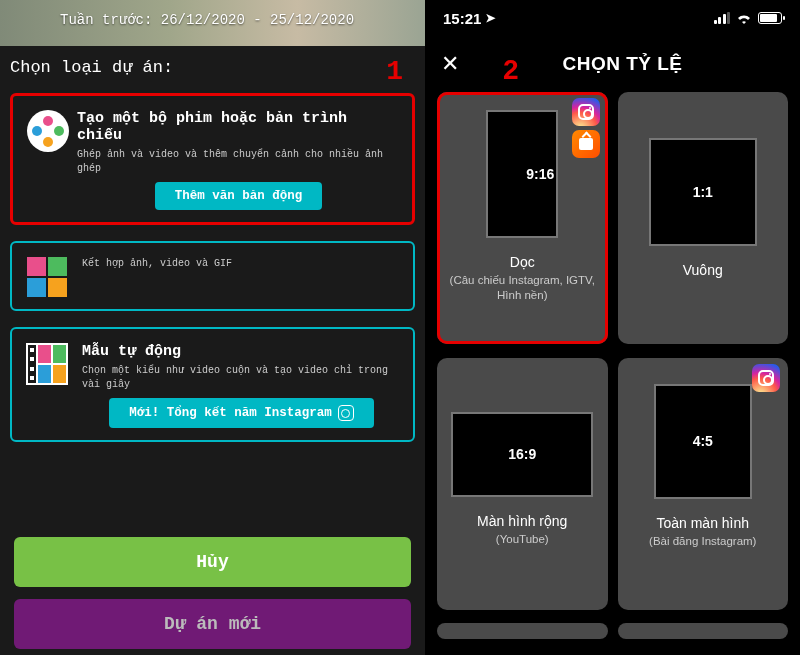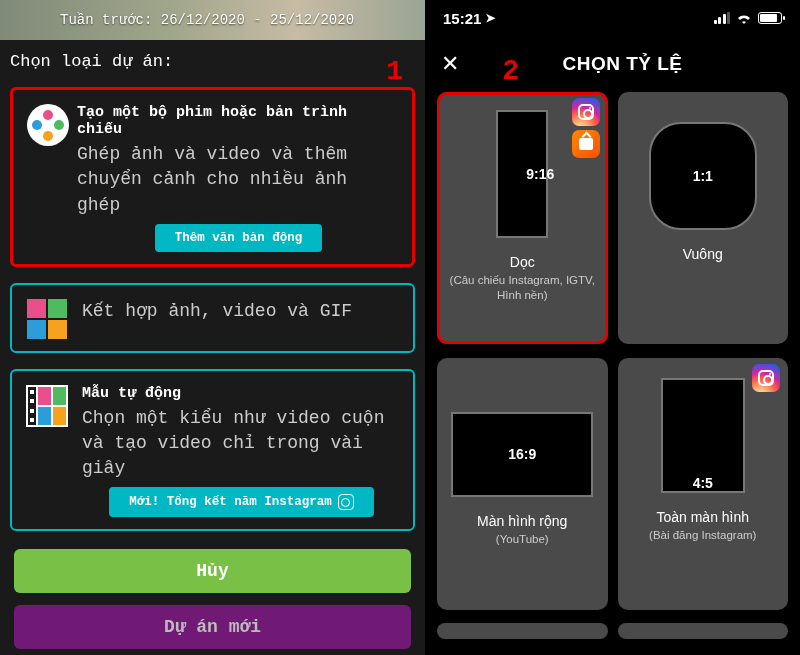--- a/index.html
+++ b/index.html
@@ -56,21 +56,21 @@
     gap: 6px;
   }
   .card .icon-wrap {
     flex: 0 0 46px;
     display: flex;
     align-items: flex-start;
     justify-content: center;
   }
   .card .txt { flex: 1; }
   .card .title { font-size: 15px; font-weight: 600; margin-bottom: 4px; color: #fff; }
-  .card .desc { font-size: 18px; color: #ccc; line-height: 1.4; }
+  .card .desc { font-size: 10px; color: #ccc; line-height: 1.4; }
   .badge {
     display: inline-flex;
     align-items: center;
     gap: 6px;
     background: #00b8c4;
     color: #fff;
     font-size: 12.5px;
     font-weight: 600;
     padding: 7px 20px;
     border-radius: 4px;
@@ -208,24 +208,24 @@
   .preview {
     background: #000;
     border: 2px solid #777;
     display: flex;
     align-items: center;
     justify-content: center;
     font-size: 14px;
     font-weight: 600;
     color: #fff;
   }
-  .preview-916 { width: 52px; height: 128px; padding-left: 36px; }
-  .preview-11  { width: 108px; height: 108px; margin-top: 12px; border-radius: 32px; }
+  .preview-916 { width: 72px; height: 128px; padding-left: 36px; }
+  .preview-11  { width: 108px; height: 108px; margin-top: 28px; }
   .preview-169 { width: 142px; height: 85px; margin-top: 36px; }
-  .preview-45  { width: 84px; height: 115px; margin-top: 2px; align-items: flex-end; }
+  .preview-45  { width: 98px; height: 115px; margin-top: 8px; }
   .ratio-name { margin-top: 16px; font-size: 14px; color: #fff; }
   .ratio-sub { font-size: 11.5px; color: #ccc; text-align: center; margin-top: 3px; padding: 0 10px; line-height: 1.3; }
   .card-icons {
     position: absolute;
     right: 8px; top: 6px;
     display: flex; flex-direction: column; gap: 4px;
   }
   .mini-icon {
     width: 28px; height: 28px; border-radius: 7px;
     display: flex; align-items: center; justify-content: center;

